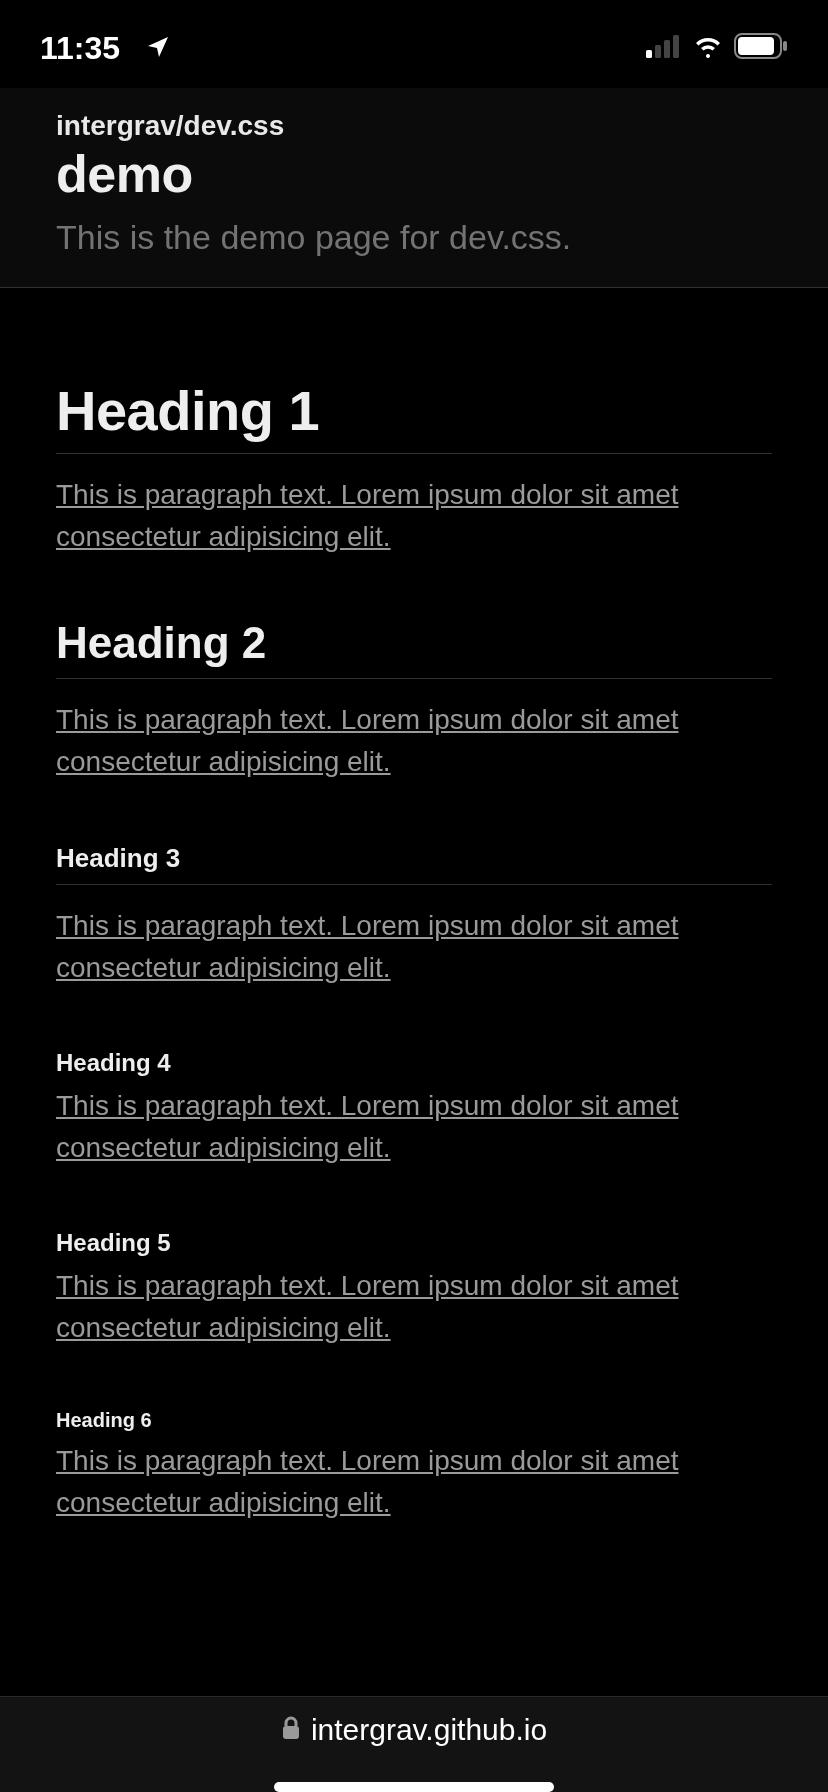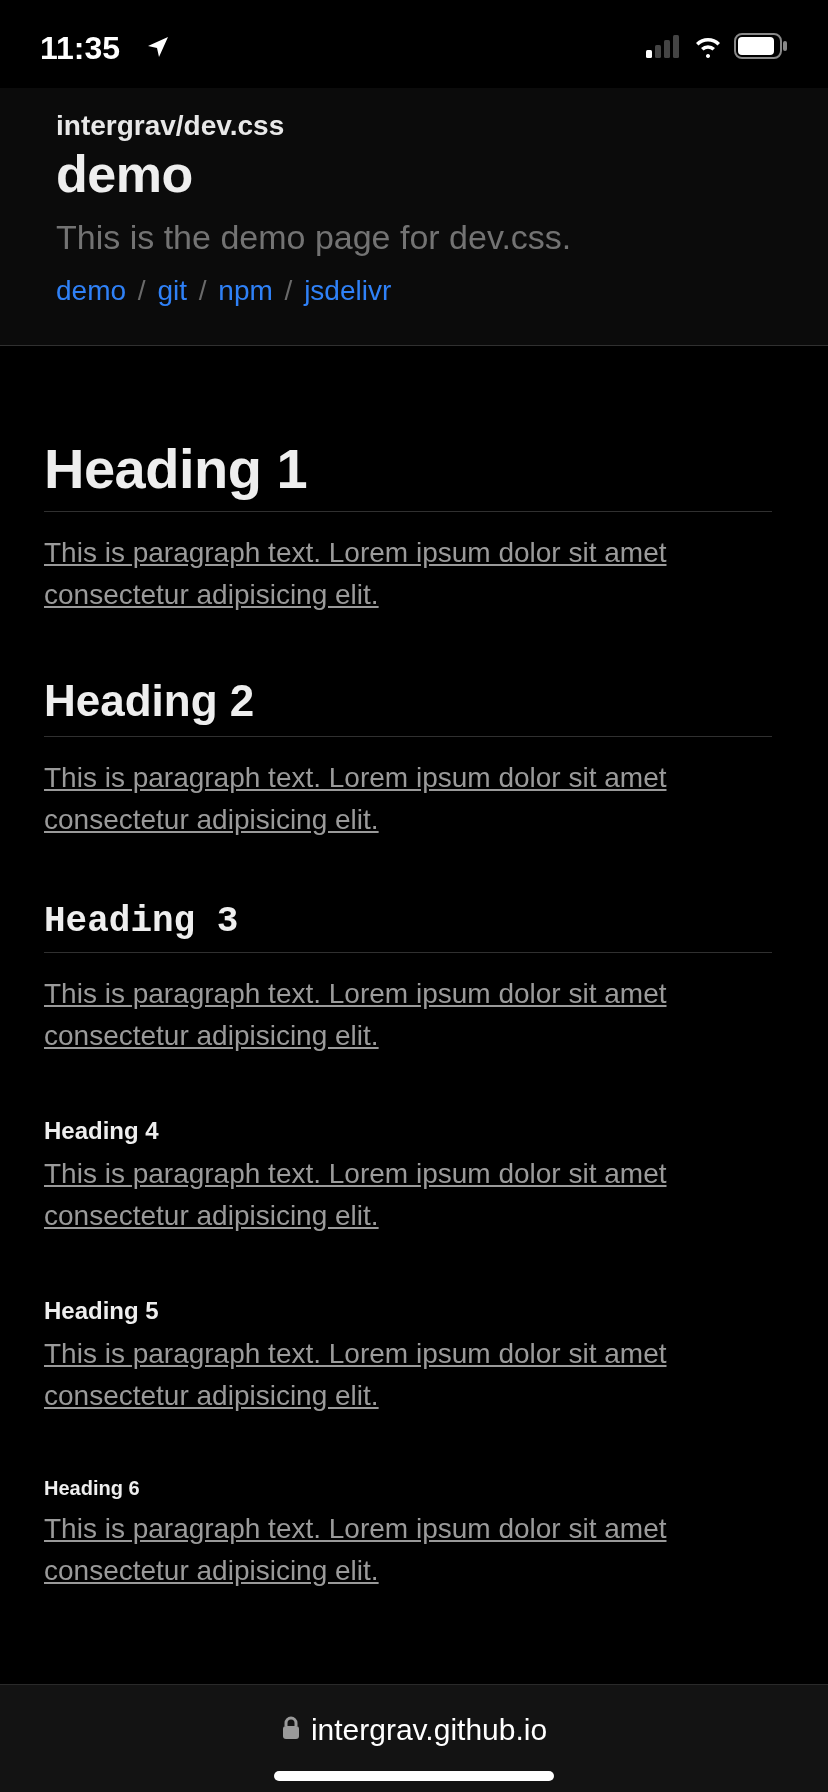--- a/index.html
+++ b/index.html
@@ -35,21 +35,21 @@
     }
     .status-right {
       display: flex;
       align-items: center;
       gap: 10px;
     }
     
     
     .header {
       background: #0b0b0b;
-      padding: 22px 56px 38px 56px;
+      padding: 22px 56px 12px 56px;
       border-bottom: 1px solid #303030;
     }
     .header-subtitle {
       font-size: 28px;
       font-weight: 700;
       color: #e8e8e8;
       margin-bottom: 2px;
     }
     .header-title {
       font-size: 52px;
@@ -71,61 +71,61 @@
       color: #2f81f7;
       text-decoration: none;
     }
     .nav-sep {
       color: #6a6a6a;
       margin: 0 4px;
     }
     
     
     .content {
-      padding: 90px 56px 20px 44px;
+      padding: 90px 56px 20px 56px;
     }
     .section {
       margin-bottom: 60px;
     }
     .h1, .h2, .h3 {
       color: #eee;
       border-bottom: 1px solid #303030;
       padding-bottom: 10px;
       margin-bottom: 20px;
     }
     .h4, .h5, .h6 {
       color: #eee;
       margin-bottom: 8px;
     }
     .h1 { font-size: 56px; font-weight: 800; letter-spacing: -0.5px; }
     .h2 { font-size: 44px; font-weight: 800; }
-    .h3 { font-size: 36px; font-weight: 700; font-family: Liberation Mono, monospace; }
+    .h3 { font-size: 26px; font-weight: 700; }
     .h4 { font-size: 24px; font-weight: 700; }
     .h5 { font-size: 24px; font-weight: 700; }
     .h6 { font-size: 20px; font-weight: 700; }
     .para {
       font-size: 28px;
       line-height: 1.5;
       color: #9a9a9a;
       text-decoration: underline;
     }
     
     
     .url-bar {
       position: absolute;
       bottom: 0;
       left: 0;
       right: 0;
-      height: 108px;
+      height: 96px;
       background: #131313;
       border-top: 1px solid #2a2a2a;
       display: flex;
       flex-direction: column;
       align-items: center;
-      justify-content: center;
+      justify-content: space-between;
       padding-top: 16px;
     }
     .url-text {
       display: flex;
       align-items: center;
       gap: 10px;
       font-size: 30px;
       color: #fff;
     }
     .home-indicator {
@@ -171,29 +171,20 @@
         <rect x="49" y="8" width="4" height="10" rx="2" fill="#888"></rect>
       </svg>
     </span>
   </div>
 </div>
 
 <div class="header">
   <div class="header-subtitle">intergrav/dev.css</div>
   <div class="header-title">demo</div>
   <div class="header-desc">This is the demo page for dev.css.</div>
-  <div class="header-nav">
-    <a>demo</a>
-    <span class="nav-sep">/</span>
-    <a>git</a>
-    <span class="nav-sep">/</span>
-    <a>npm</a>
-    <span class="nav-sep">/</span>
-    <a>jsdelivr</a>
-  </div>
 </div>
 
 <div class="content">
   <div class="section">
     <h1 class="h1">Heading 1</h1>
     <p class="para">This is paragraph text. Lorem ipsum dolor sit amet consectetur adipisicing elit.</p>
   </div>
   <div class="section">
     <h2 class="h2">Heading 2</h2>
     <p class="para">This is paragraph text. Lorem ipsum dolor sit amet consectetur adipisicing elit.</p>

